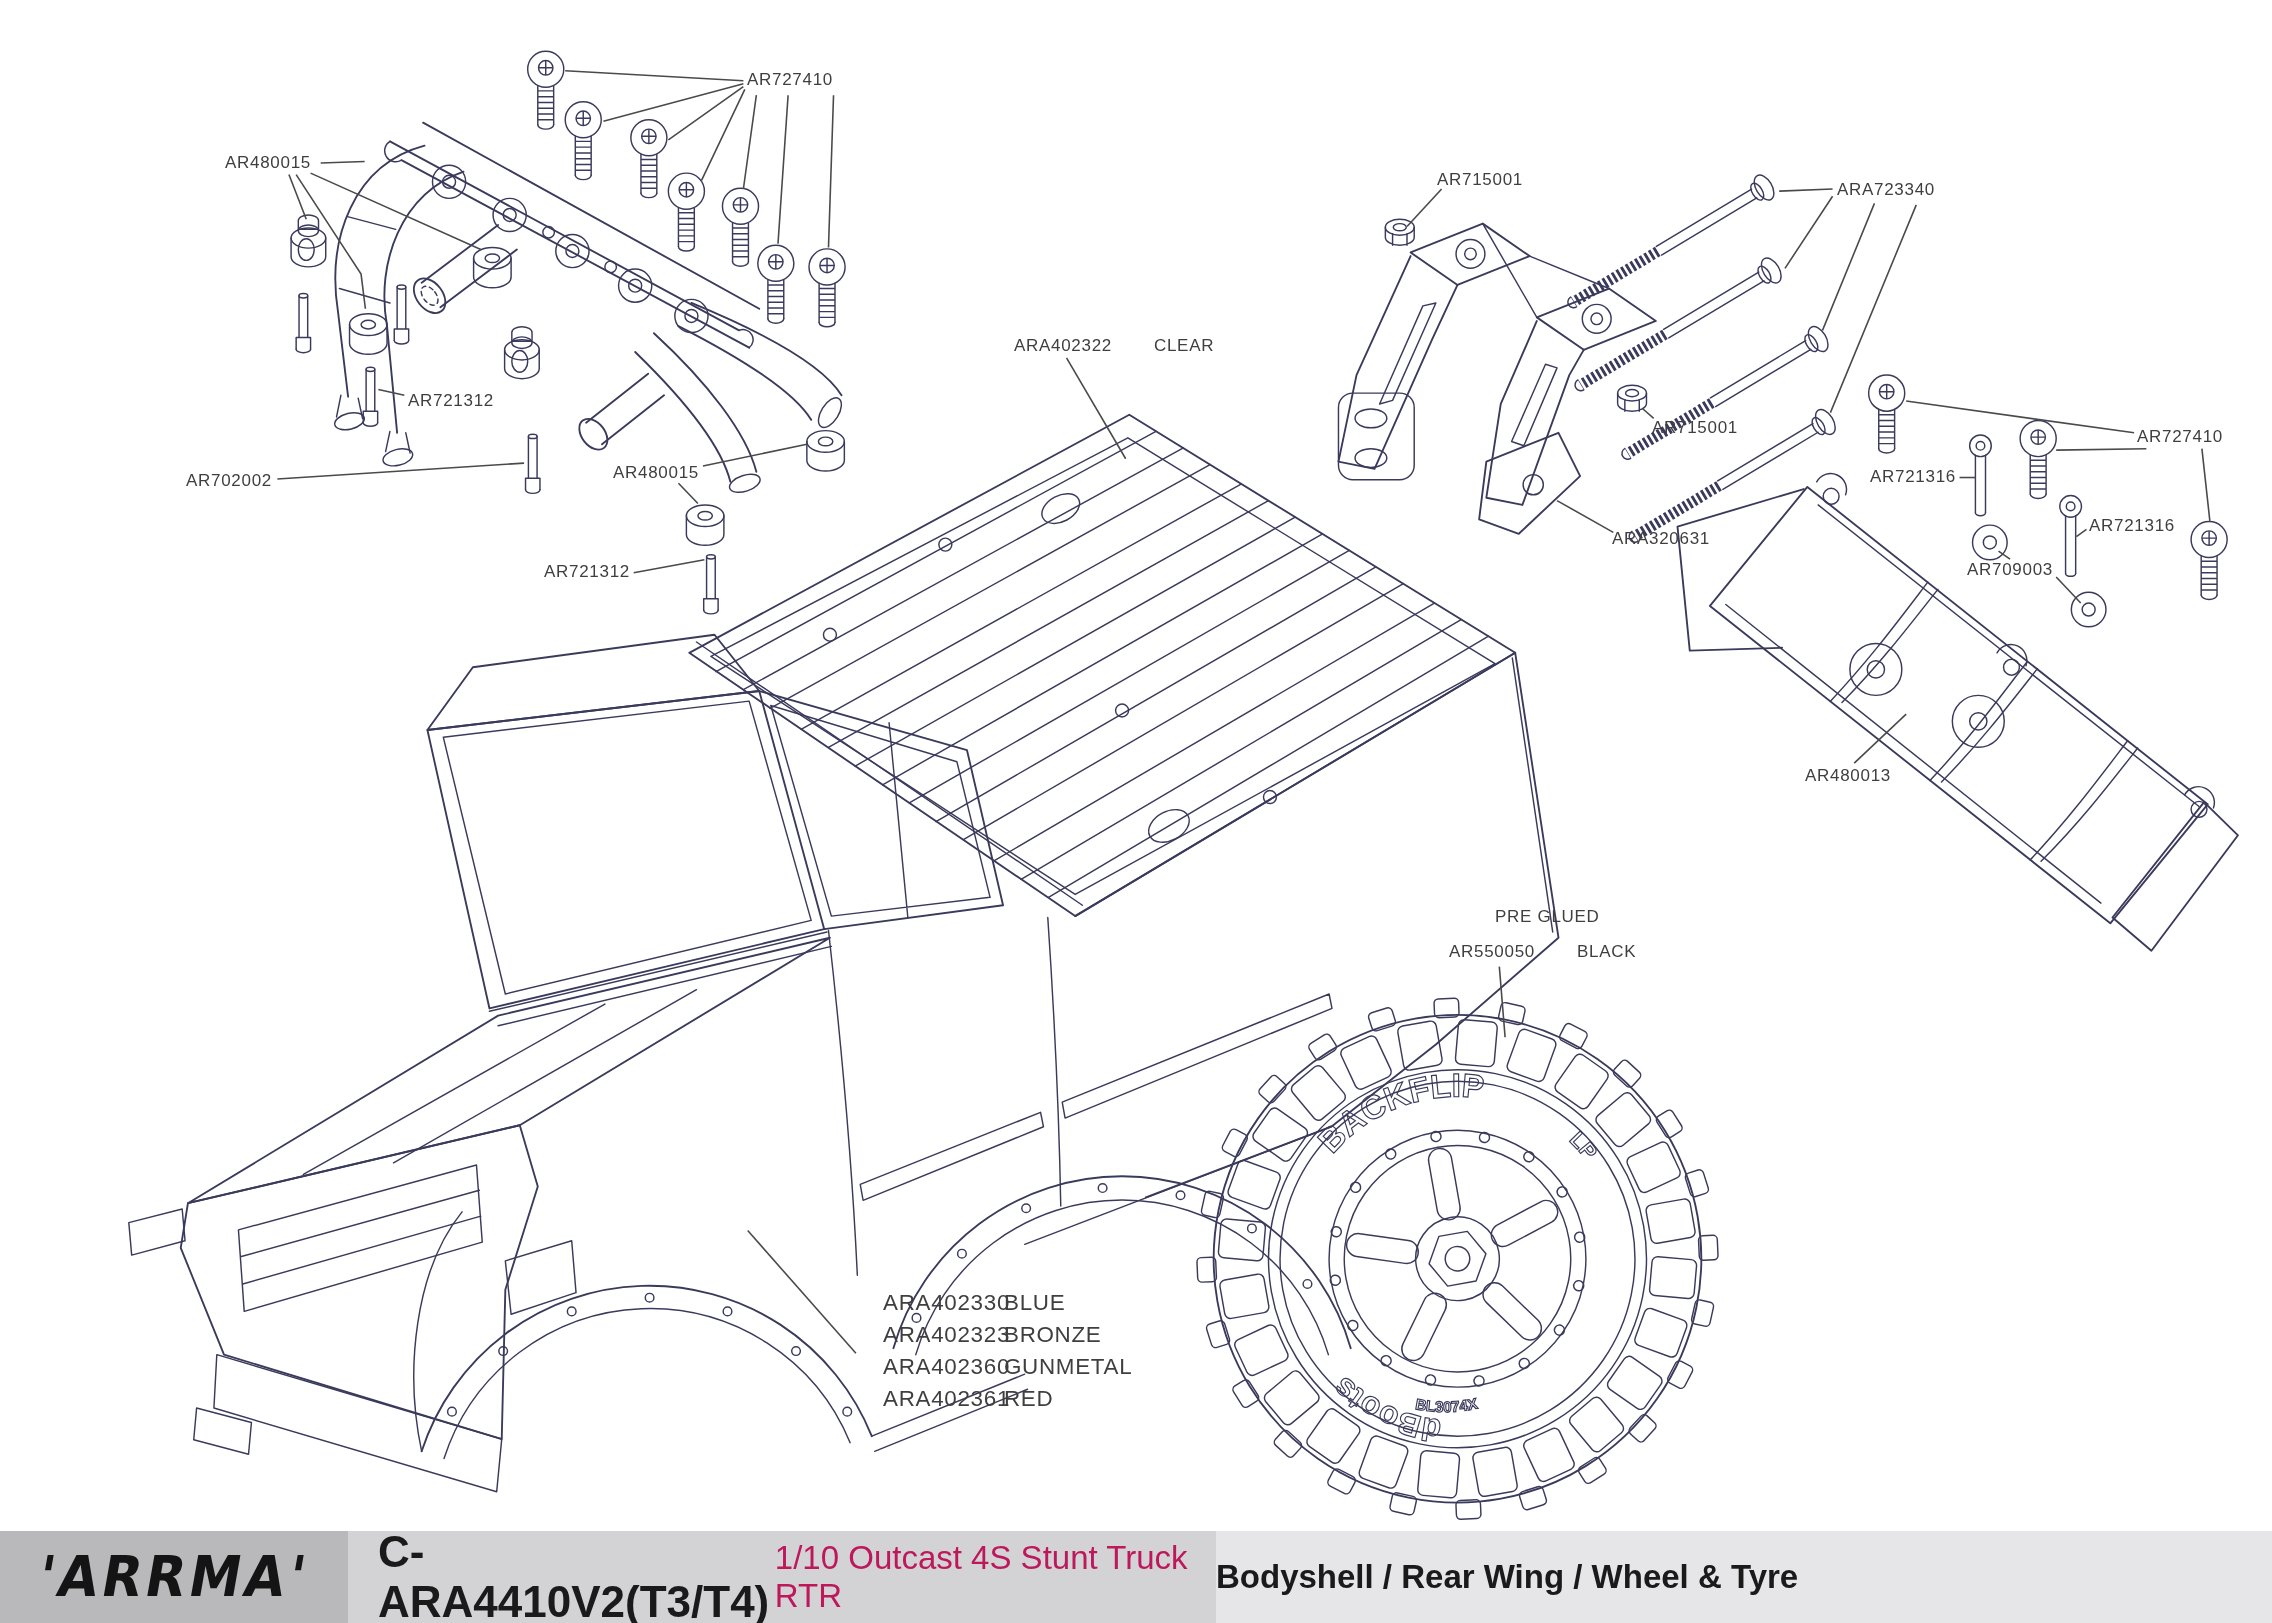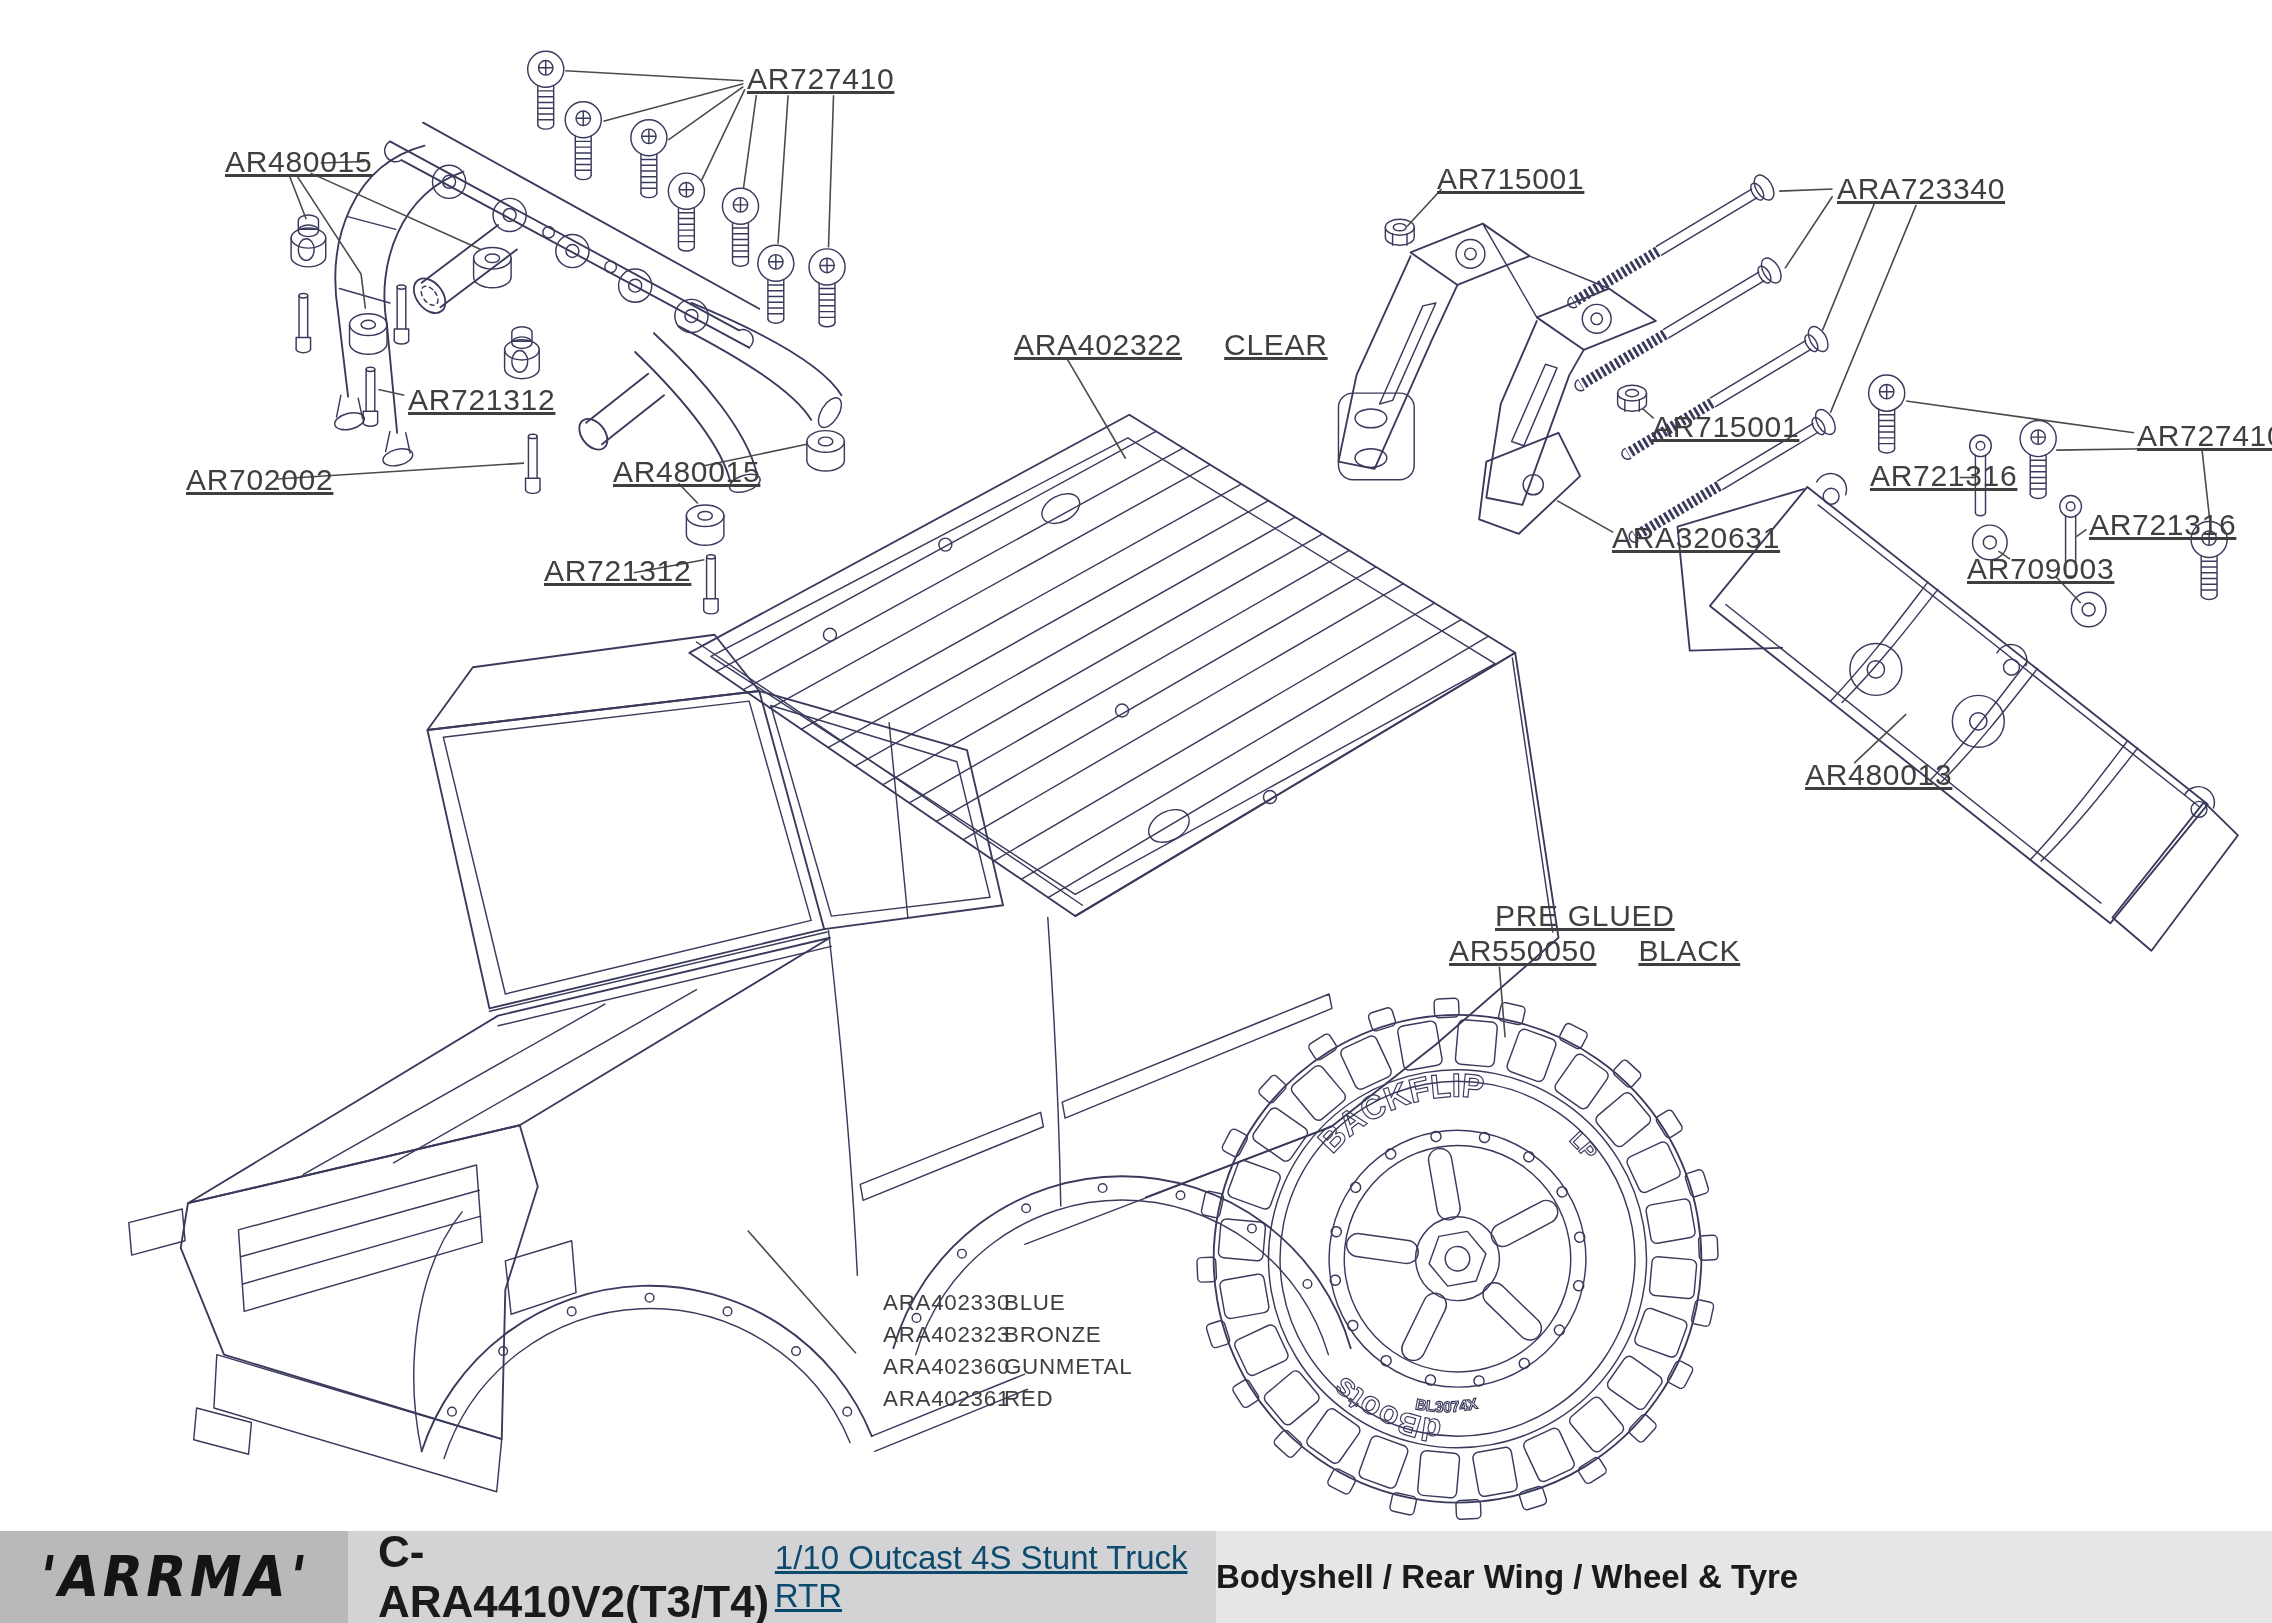--- a/index.html
+++ b/index.html
@@ -4,34 +4,34 @@
 <style>
   html,body{margin:0;padding:0;background:#ffffff;}
   #page{position:relative;width:2273px;height:1623px;background:#ffffff;overflow:hidden;
         font-family:"Liberation Sans",sans-serif;}
   svg{position:absolute;left:0;top:0;}
   .part{fill:none;stroke:#3a3a5c;stroke-width:2.6;stroke-linecap:round;stroke-linejoin:round;}
   .thin{stroke-width:2;}
   .leader{fill:none;stroke:#4a4a4a;stroke-width:2.2;}
   .thread{stroke:#3a3a5c;stroke-width:15;stroke-dasharray:4 3.5;fill:none;}
   .swtext{fill:none;stroke:#3a3a5c;stroke-width:1.6;font-weight:bold;font-family:"Liberation Sans",sans-serif;}
-  .plabel{position:absolute;font-size:30px;line-height:1;color:#3f3f3f;letter-spacing:0.7px;
-          white-space:nowrap;transform:translateY(-50%);text-decoration:underline;}
+  .plabel{position:absolute;font-size:17px;line-height:1;color:#3f3f3f;letter-spacing:0.7px;
+          white-space:nowrap;transform:translateY(-50%);}
   .pair2{margin-left:42px;margin-top:40px;}
   #colorlist{position:absolute;left:863px;top:1287px;font-size:22.4px;color:#3f3f3f;letter-spacing:0.7px;margin-left:20px;}
   #colorlist .crow{display:grid;grid-template-columns:121px auto;height:32px;align-items:center;}
   #footer{position:absolute;left:0;top:1531px;width:2273px;height:92px;}
   .seg{position:absolute;top:0;height:92px;}
   .seg-left{left:0;width:348px;background:#b9b9bb;display:flex;align-items:center;justify-content:center;}
   .seg-mid{left:348px;width:868px;background:#d3d3d5;display:flex;align-items:center;padding-left:30px;box-sizing:border-box;}
   .seg-right{left:1216px;width:1057px;background:#e6e6e8;display:flex;align-items:center;justify-content:flex-start;padding-right:72px;box-sizing:border-box;}
   .logo{font-family:"DejaVu Sans",sans-serif;font-weight:bold;font-size:52px;color:#141414;
         transform:skewX(-10deg) scaleY(1.08);letter-spacing:3.6px;}
   .doccode{font-size:44px;font-weight:bold;color:#1a1a1a;}
-  .doctitle{font-size:33px;color:#0c4a6e;margin-left:2px;text-decoration:underline;}
+  .doctitle{font-size:33px;color:#be185d;margin-left:2px;}
   .sectitle{font-size:33px;font-weight:bold;color:#1a1a1a;}
 </style>
 </head>
 <body>
 
 <div id="page">
 
 <svg width="2273" height="1623" viewBox="0 0 3150 2250">
   <defs>
     <g id="screwB" class="part thin">

